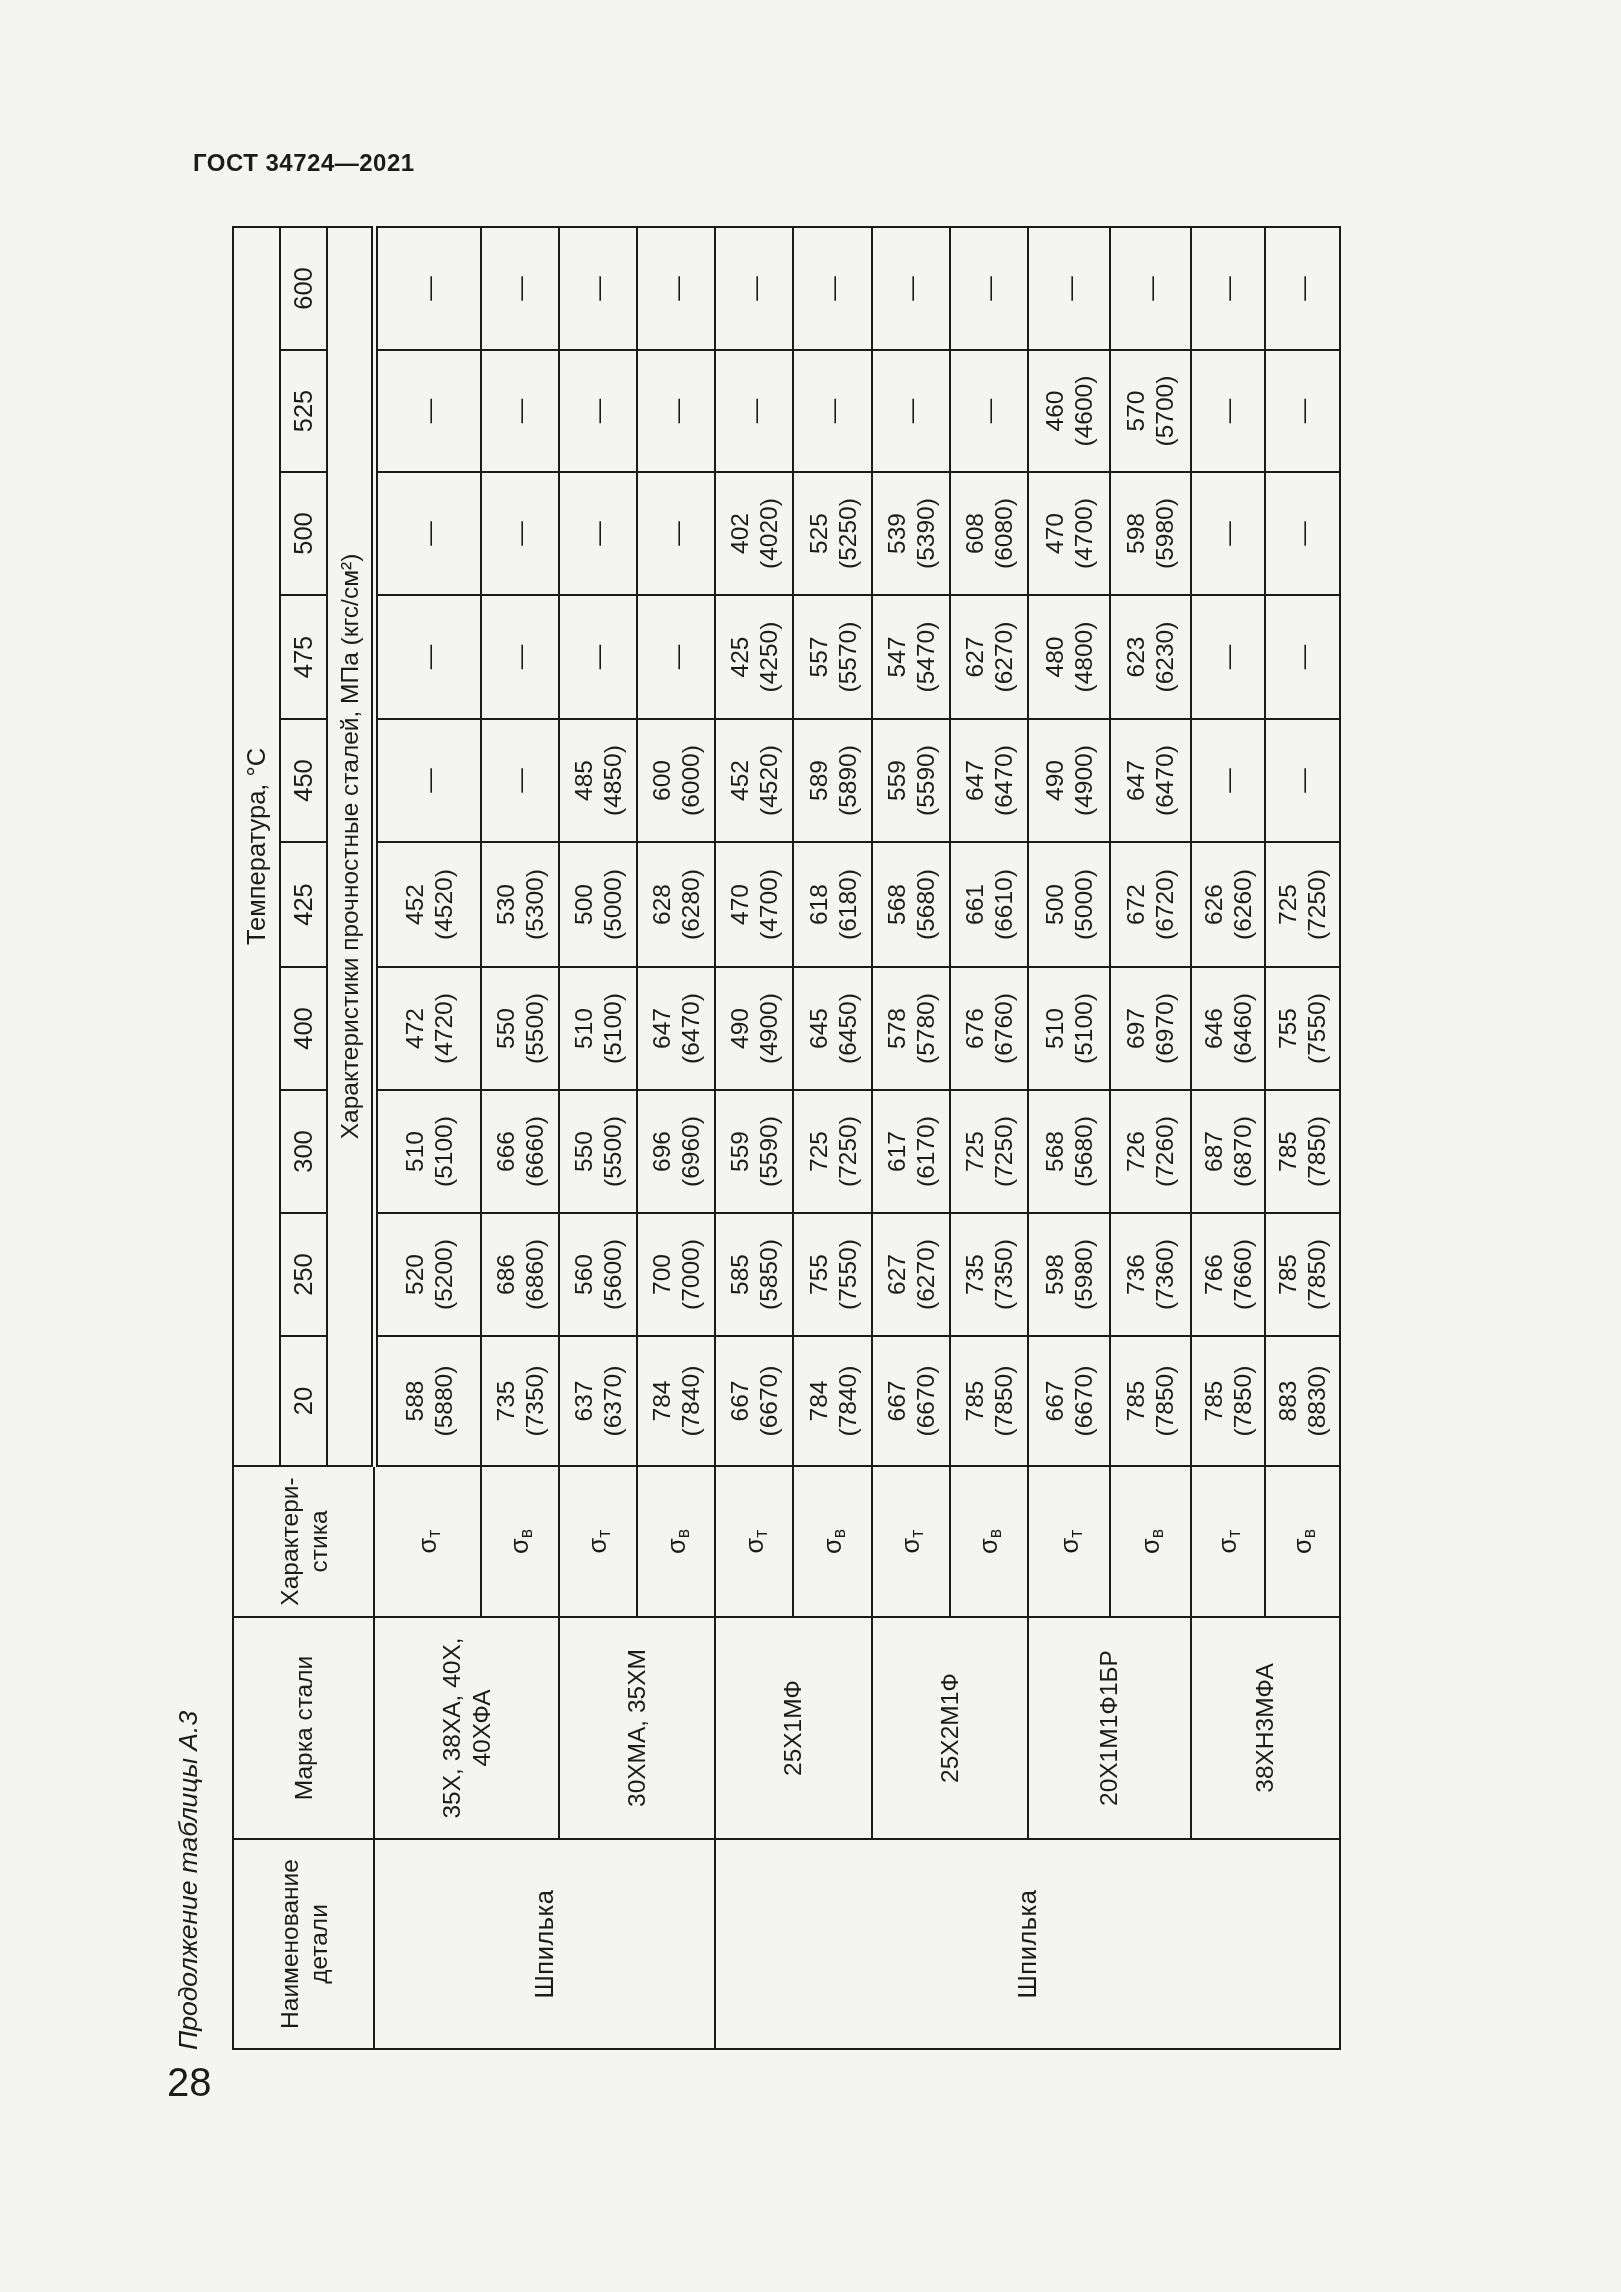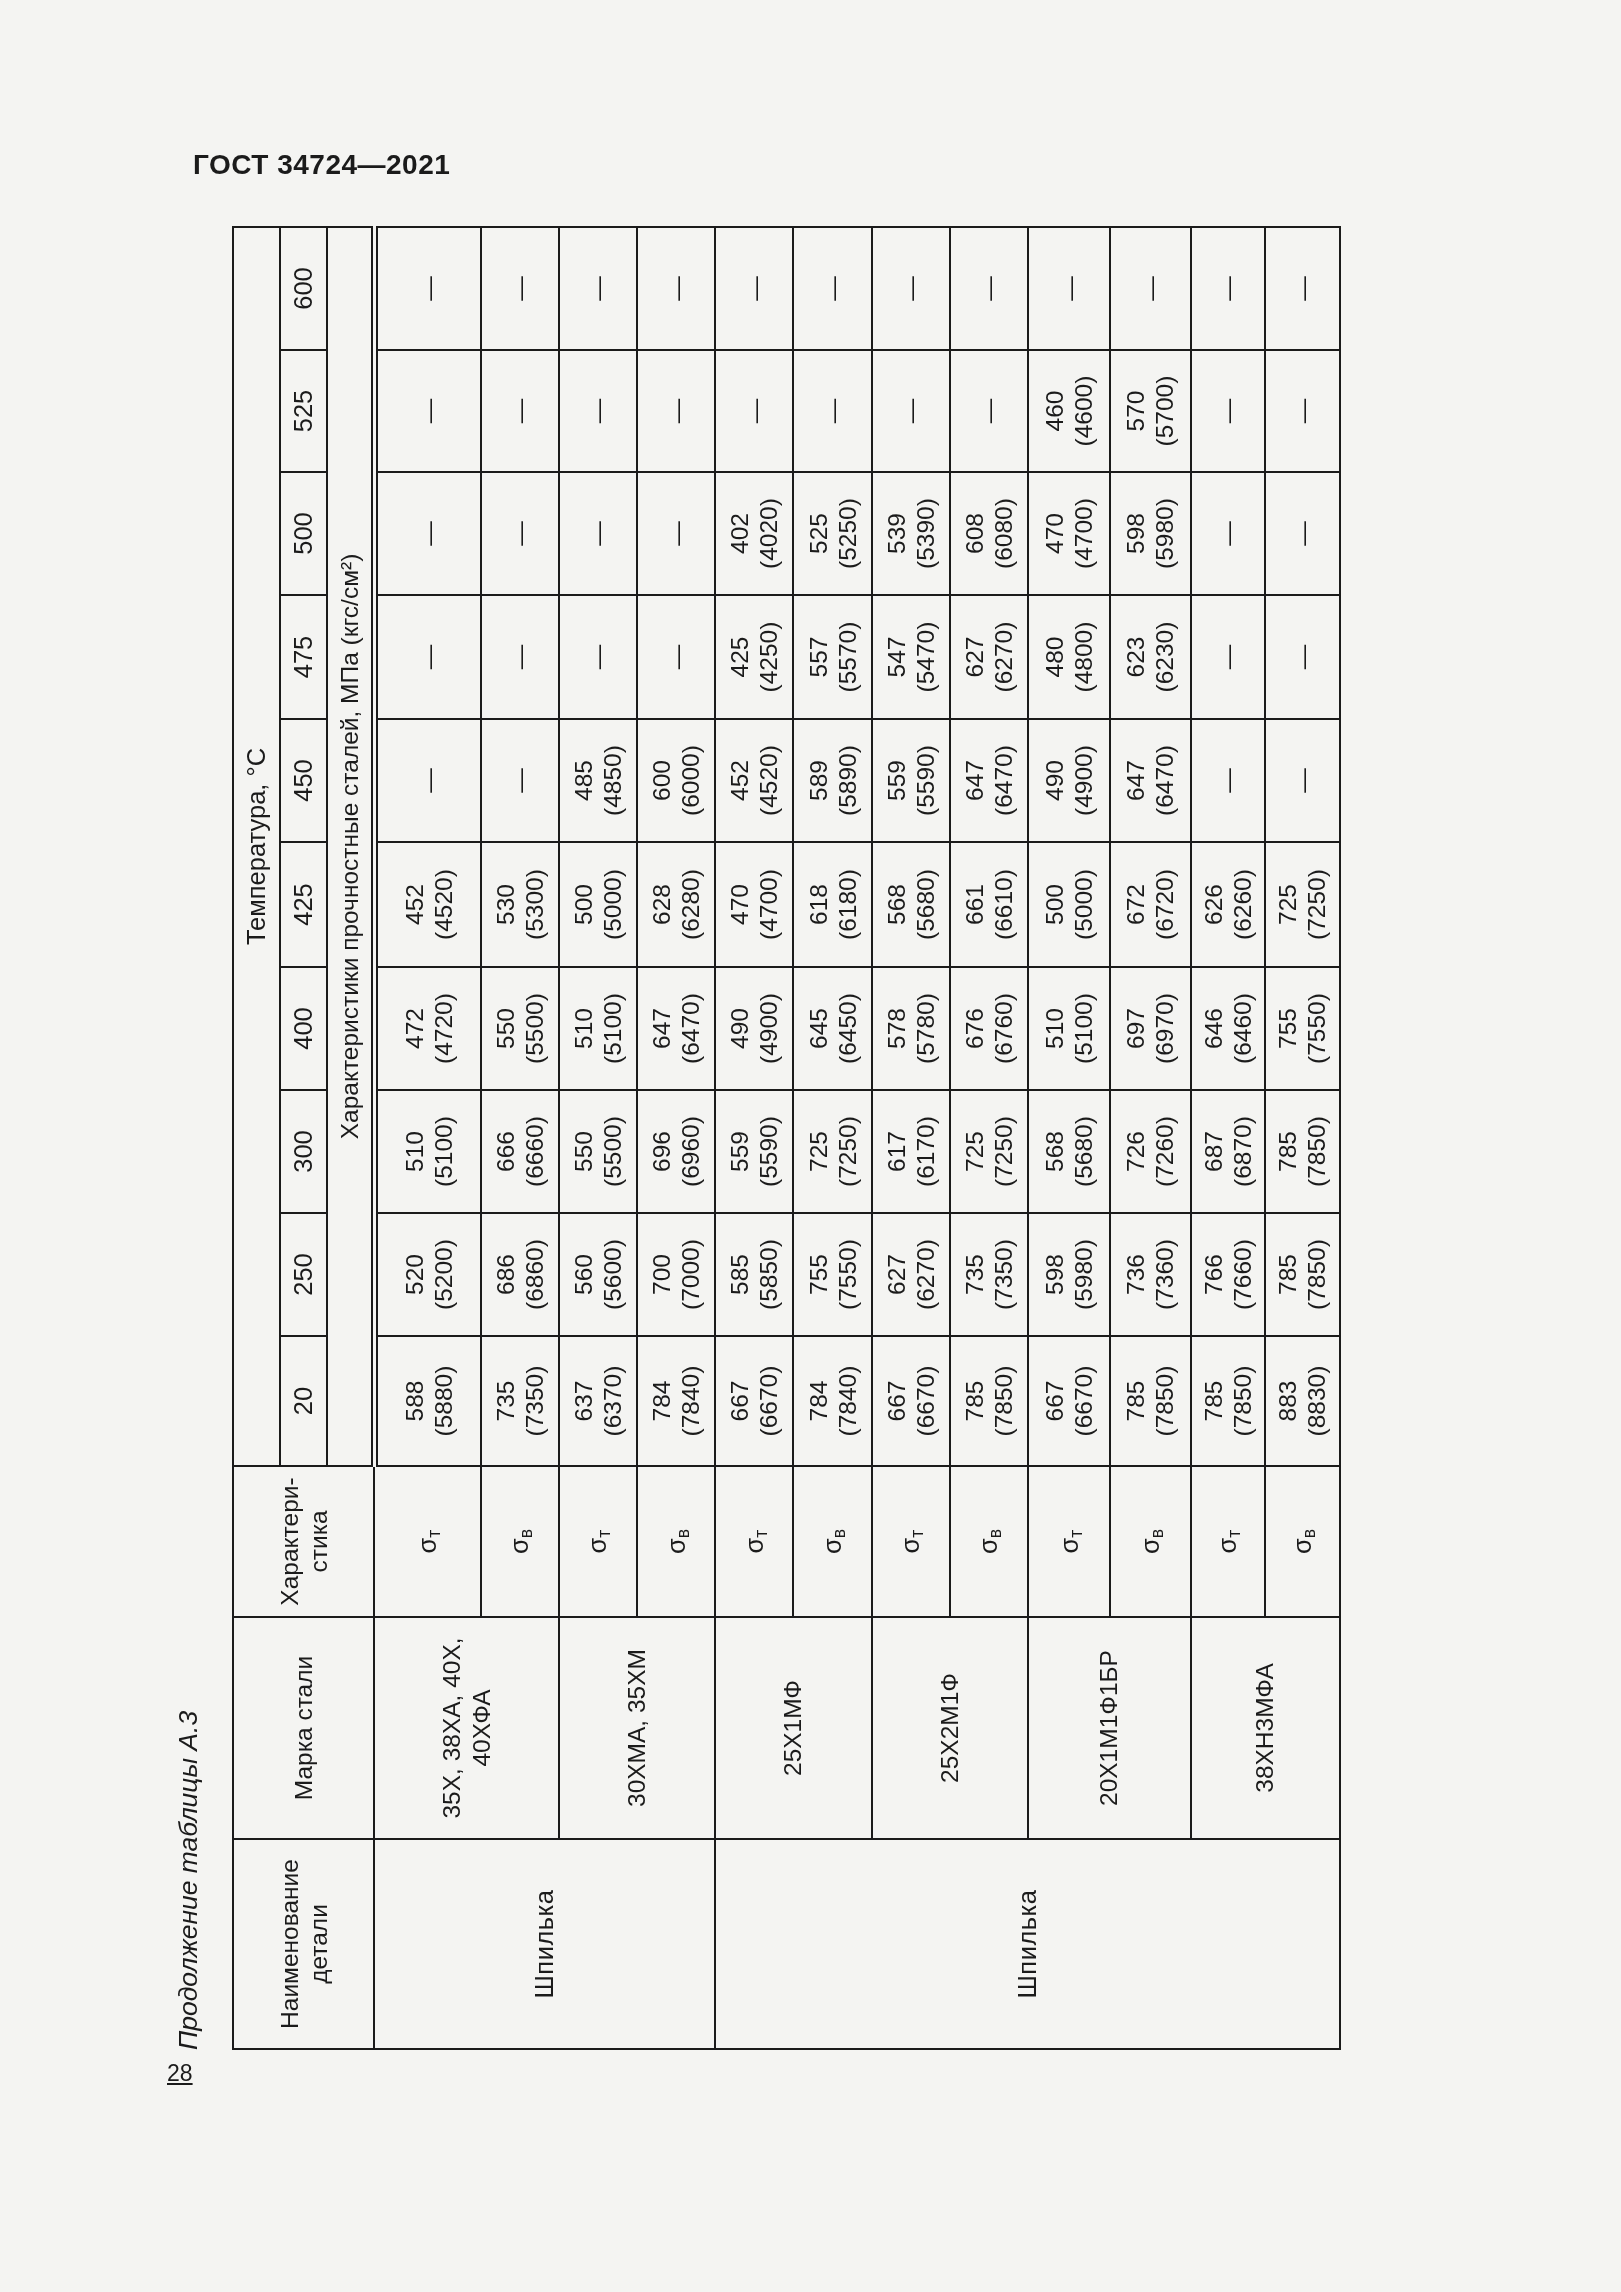--- a/index.html
+++ b/index.html
@@ -1,19 +1,19 @@
 <!DOCTYPE html>
 <html><head>
 <meta charset="utf-8">
 <style>
   html,body{margin:0;padding:0;width:1621px;height:2293px;overflow:hidden;}
   body{background:#f4f4f2;font-family:"Liberation Sans","DejaVu Sans",sans-serif;color:#1b1b1b;position:relative;}
-  .doc-code{position:absolute;left:193px;top:149px;font-size:28px;font-weight:bold;letter-spacing:0.5px;}
+  .doc-code{position:absolute;left:193px;top:149px;font-size:24px;font-weight:bold;letter-spacing:0.5px;}
   .caption-rot{position:absolute;left:173px;top:2050px;transform:rotate(-90deg);transform-origin:0 0;font-style:italic;font-size:26.5px;white-space:nowrap;}
-  .page-num{position:absolute;left:167px;top:2060px;font-size:23px;text-decoration:underline;}
+  .page-num{position:absolute;left:167px;top:2060px;font-size:40px;}
   .table-rot{position:absolute;left:232px;top:2050px;width:1820px;height:1109px;transform:rotate(-90deg);transform-origin:0 0;}
   table{width:1820px;height:1109px;border-collapse:collapse;table-layout:fixed;}
   td,th{border:2px solid #1b1b1b;text-align:center;vertical-align:middle;padding:0;font-weight:normal;overflow:hidden;}
   table{border:2.9px solid #1b1b1b;}
   .pre{white-space:pre-line;}
   .v{font-size:24.5px;line-height:29px;}
   .k{border-left-width:2.9px;}
   .dbl{border-bottom:7.8px double #1b1b1b;}
   .htemp,.hsub{border-left-width:2.9px;}
   .hname,.hgrade,.hchar{font-size:24.5px;line-height:29px;}

